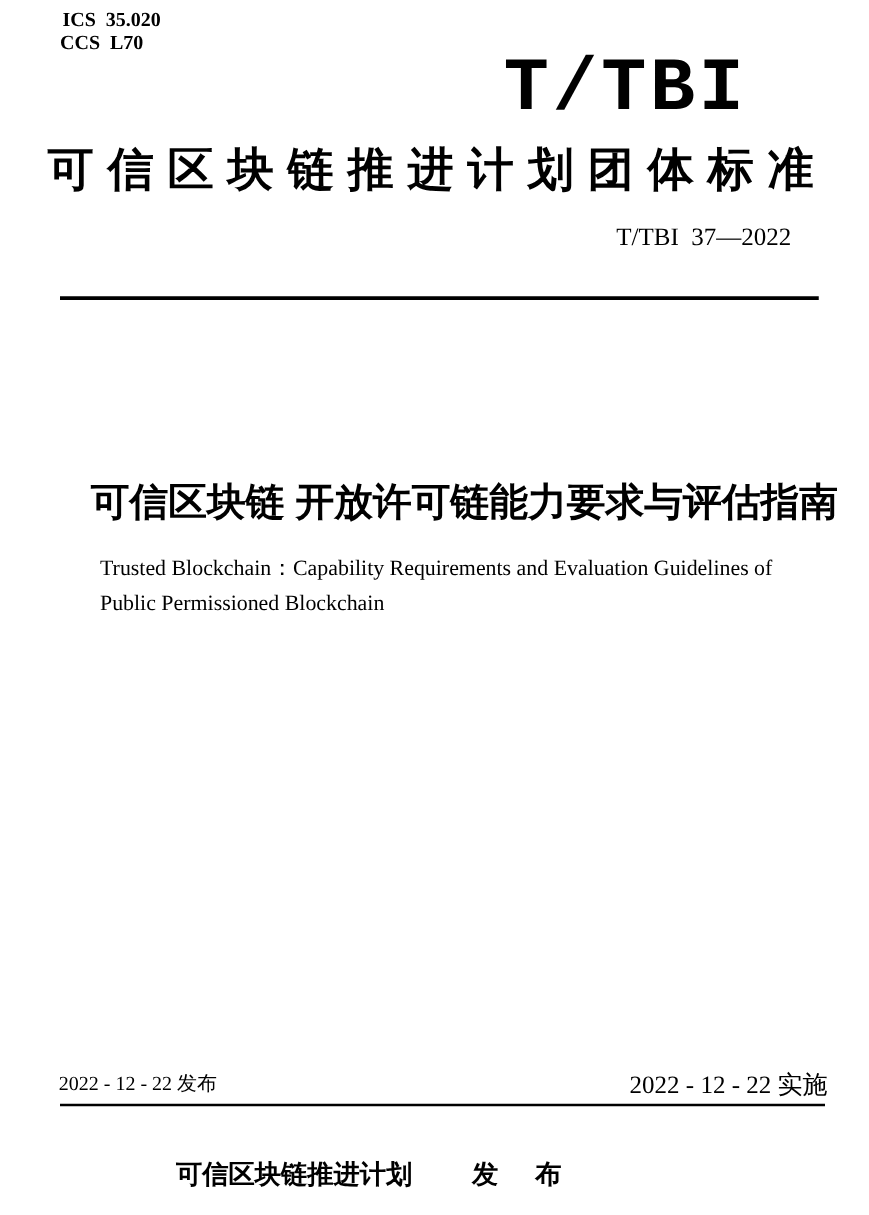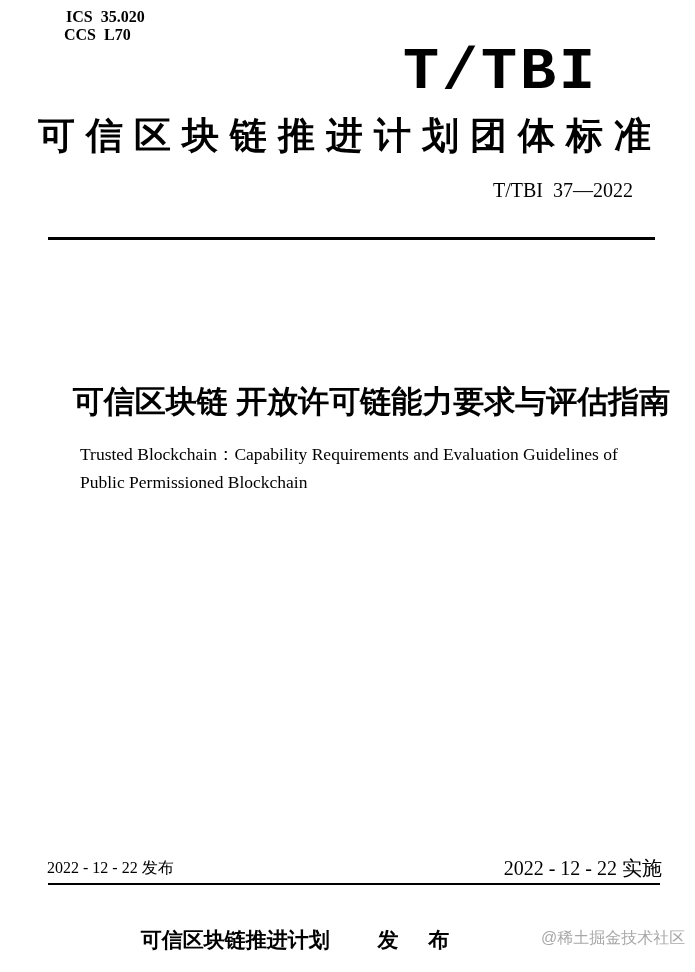--- a/index.html
+++ b/index.html
@@ -5,21 +5,21 @@
   html, body { margin: 0; padding: 0; background: #ffffff; }
   .page {
     position: relative;
     width: 695px;
     height: 972px;
     background: #ffffff;
     color: #000000;
     font-family: "Liberation Serif", serif;
     overflow: hidden;
   }
-  .pre { white-space: pre; margin-left: 16px; }
+  .pre { white-space: pre; }
 
   .ics-code {
     position: absolute; left: 50px; top: 8px;
     font-size: 16px; line-height: 18px; font-weight: bold;
   }
   .ccs-code {
     position: absolute; left: 48px; top: 26px;
     font-size: 16px; line-height: 18px; font-weight: bold;
   }
 
@@ -116,15 +116,14 @@
   <div class="issue-date">2022 - 12 - 22 发布</div>
   <div class="effective-date">2022 - 12 - 22 实施</div>
 
   <div class="rule-bottom"></div>
 
   <div class="footer-line">
     <span class="publisher">可信区块链推进计划</span>
     <span class="publish-label">发  布</span>
   </div>
 
-  <div class="watermark">@稀土掘金技术社区</div>
 
 </div>
 
 </body></html>

